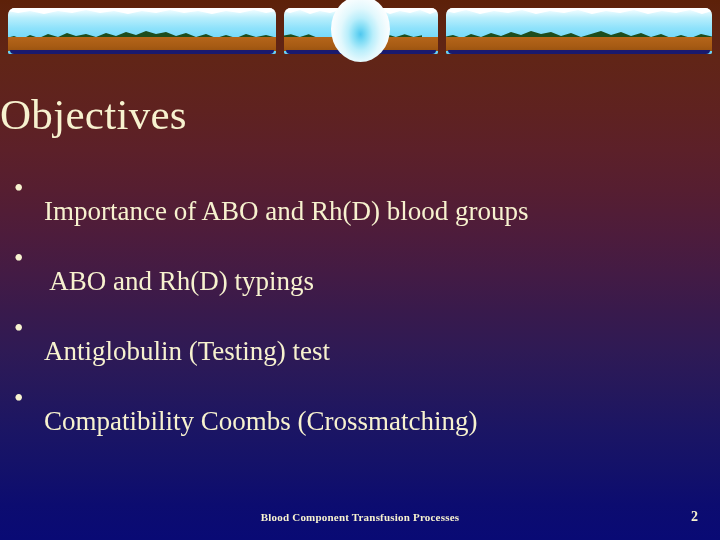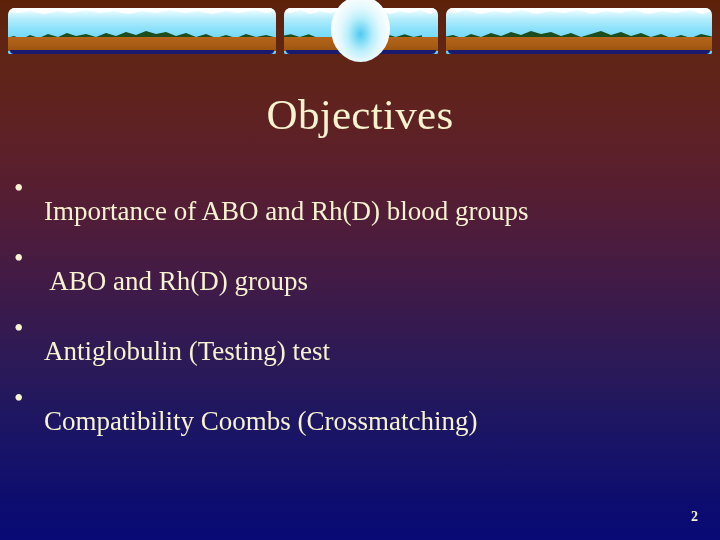--- a/index.html
+++ b/index.html
@@ -102,21 +102,21 @@
         #ffffff 78%,
         rgba(255,255,255,0.92) 88%,
         rgba(255,255,255,0.0) 100%);
   }
 
   
   #title {
     position: absolute;
     left: 0; top: 90px;
     width: 720px;
-    text-align: center;
+    text-align: left;
     font-size: 43px;
     line-height: 50px;
     color: #f7f2cf;
     letter-spacing: 0.3px;
   }
 
   
   #bullets {
     position: absolute;
     left: 14px; top: 170px;
@@ -213,30 +213,31 @@
 
   <div id="bullets">
 
     <div class="bullet-row">
       <span class="bullet-mark">•</span>
       <span class="bullet-text">Importance of ABO and Rh(D) blood groups</span>
     </div>
 
     <div class="bullet-row">
       <span class="bullet-mark">•</span>
-      <span class="bullet-text"> ABO and Rh(D) groups</span>
+      <span class="bullet-text"> ABO and Rh(D) typings</span>
     </div>
 
     <div class="bullet-row">
       <span class="bullet-mark">•</span>
       <span class="bullet-text">Antiglobulin (Testing) test</span>
     </div>
 
     <div class="bullet-row">
       <span class="bullet-mark">•</span>
       <span class="bullet-text">Compatibility Coombs (Crossmatching)</span>
     </div>
 
   </div>
 
+  <div id="footer-note">Blood Component Transfusion Processes</div>
   <div id="slide-number">2</div>
 
 </div>
 
 </body></html>

